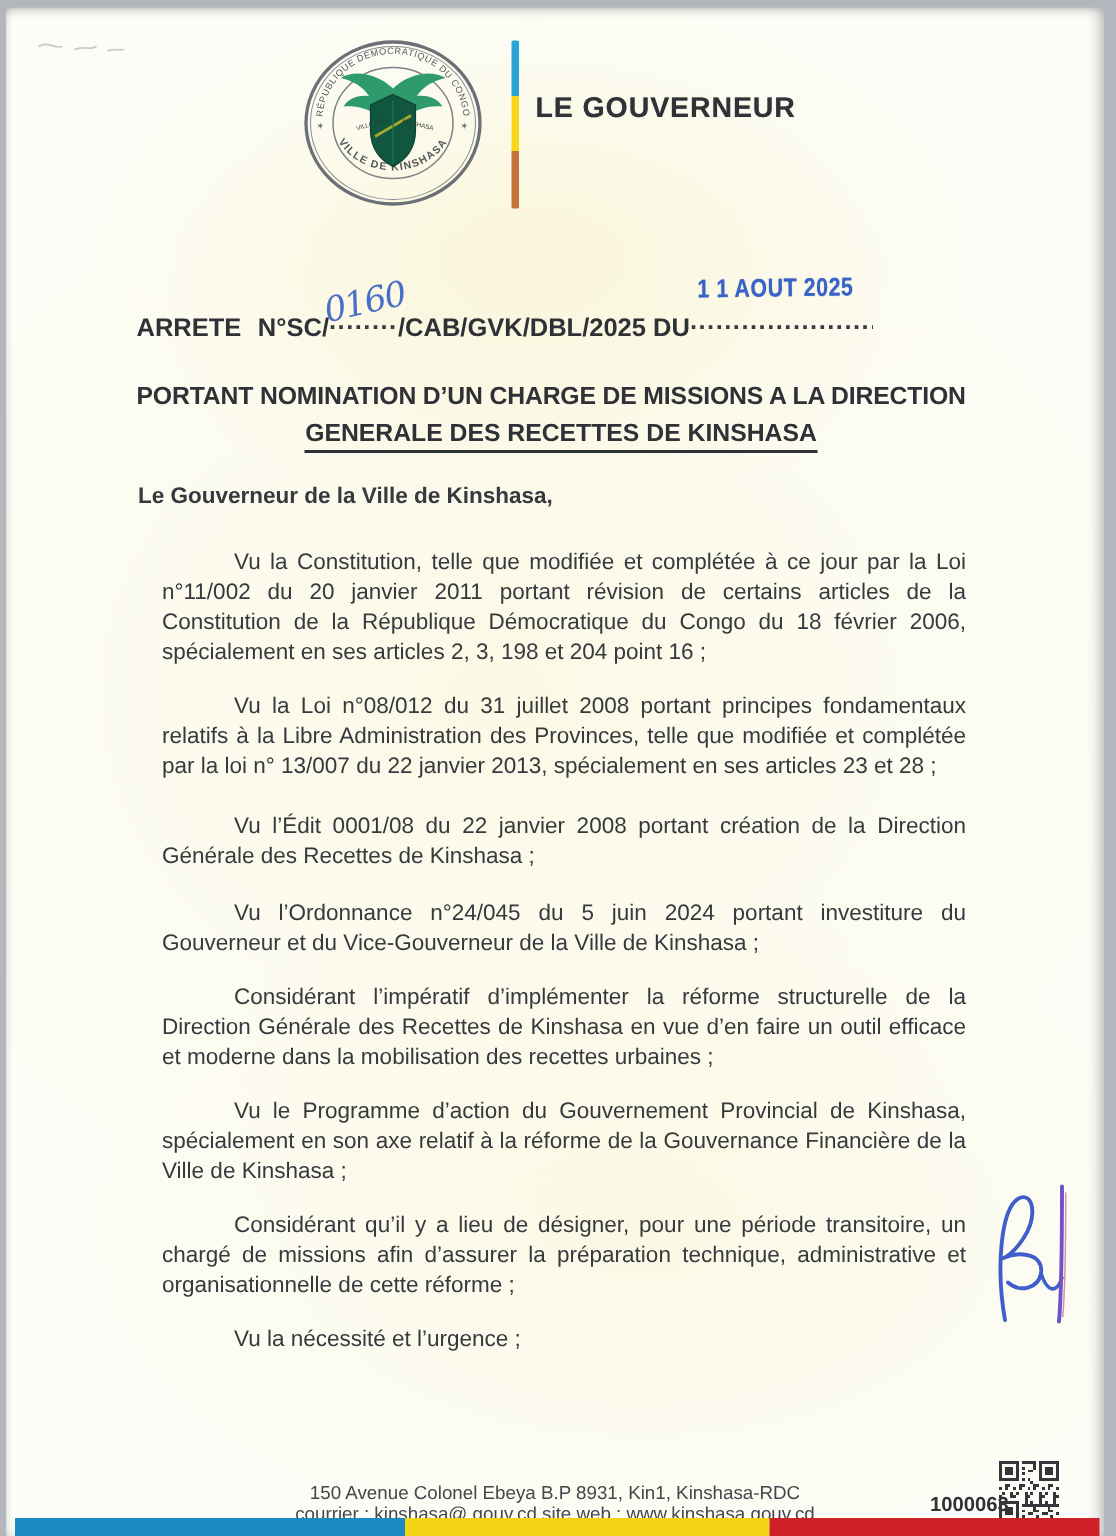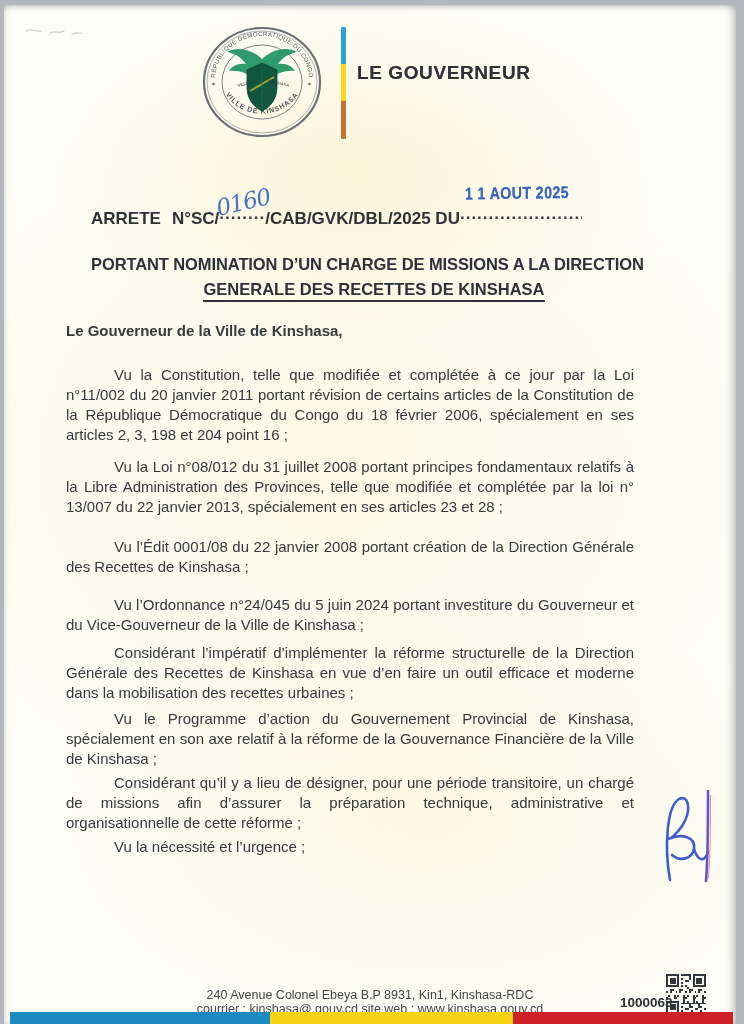--- a/index.html
+++ b/index.html
@@ -36,24 +36,24 @@
         font-style:italic;font-size:23px;font-weight:normal;color:var(--ink-blue,#3a63c6);
         transform:rotate(-13deg);letter-spacing:-1px;opacity:.92;}
   .stamp{position:absolute;left:5px;top:-17px;font-size:14.5px;font-weight:bold;white-space:nowrap;
         color:var(--ink-blue,#3a63c6);letter-spacing:.4px;transform:scale(.98,1.18) rotate(-.6deg);
         transform-origin:left bottom;text-shadow:0 0 .6px rgba(58,99,198,.75);}
   .t2{margin-top:26px;text-align:left;font-weight:bold;font-size:16.5px;letter-spacing:-.1px;}
   .t3{margin-top:6px;text-align:center;font-weight:bold;font-size:16.5px;}
   .t3 span{display:inline-block;border-bottom:2px solid #2e3136;padding-bottom:1px;}
 
   
-  .body{position:absolute;left:62px;top:316px;width:568px;font-size:15px;line-height:20px;
+  .body{position:absolute;left:88px;top:316px;width:568px;font-size:15px;line-height:20px;
         color:#36393d;text-align:justify;}
   .salutation{font-weight:bold;margin:0 0 24px;}
-  .body p{margin:0;text-indent:48px;}
+  .body p{margin:16px;text-indent:48px;}
   .body p:nth-of-type(1){margin-bottom:12px;}
   .body p:nth-of-type(2){margin-bottom:20px;}
   .body p:nth-of-type(3){margin-bottom:18px;}
   .body p:nth-of-type(4){margin-bottom:8px;}
   .body p:nth-of-type(5){margin-bottom:6px;}
   .body p:nth-of-type(6){margin-bottom:4px;}
   .body p:nth-of-type(7){margin-bottom:4px;}
   .body p:nth-of-type(8){margin-bottom:16px;}
 
   
@@ -145,21 +145,21 @@
     </div>
 
     <svg class="initials" viewBox="0 0 70 105">
       <path d="M14 92 C8 58 11 18 23 11 C33 6 36 23 26 38 C20 47 14 51 12 51 C26 45 40 49 38 61 C36 71 24 74 16 67" stroke="#3f5ecb" fill="none" stroke-width="2.6" stroke-linecap="round"></path>
       <path d="M38 61 C42 73 48 75 52 64" stroke="#3f5ecb" stroke-width="2.4" fill="none" stroke-linecap="round"></path>
       <path d="M52 3 C52 32 52 70 50 93" stroke="#6a54c6" stroke-width="2.6" fill="none" stroke-linecap="round"></path>
       <path d="M54.5 7 C54.5 34 54.5 66 52.5 90" stroke="#c2486f" stroke-width="1" fill="none" opacity=".6"></path>
     </svg>
 
     <div class="footer-text">
-      <div>240 Avenue Colonel Ebeya B.P 8931,  Kin1, Kinshasa-RDC</div>
+      <div>150 Avenue Colonel Ebeya B.P 8931,  Kin1, Kinshasa-RDC</div>
       <div>courrier  : kinshasa@.gouv.cd site web : www.kinshasa.gouv.cd</div>
     </div>
     <div class="doc-number">1000063</div>
     <svg class="qr" viewBox="0 0 21 21" shape-rendering="crispEdges" fill="#33363a">
         <rect x="0" y="0" width="1" height="1"></rect>
         <rect x="1" y="0" width="1" height="1"></rect>
         <rect x="2" y="0" width="1" height="1"></rect>
         <rect x="3" y="0" width="1" height="1"></rect>
         <rect x="4" y="0" width="1" height="1"></rect>
         <rect x="5" y="0" width="1" height="1"></rect>

